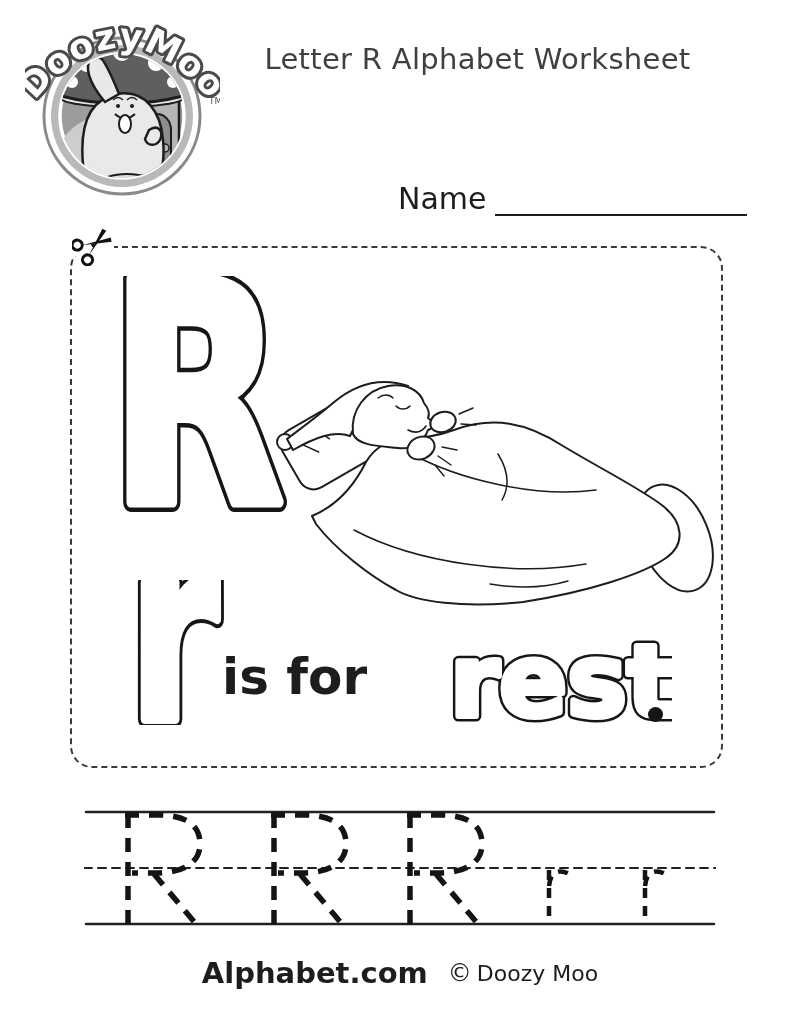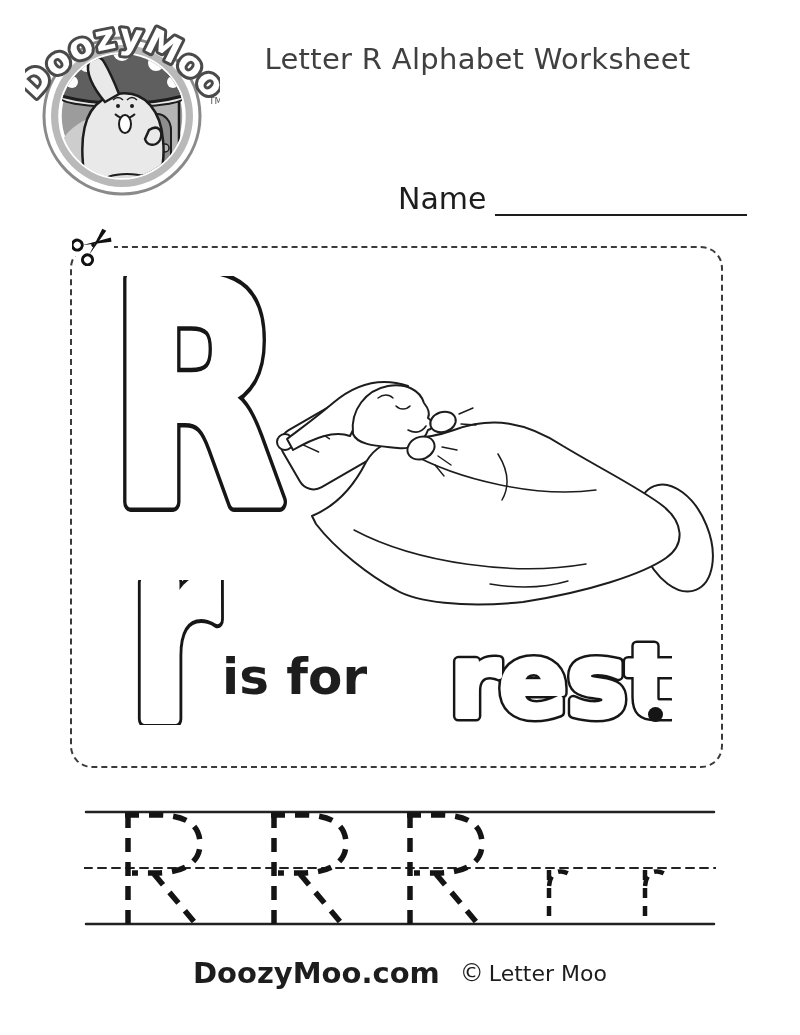--- a/index.html
+++ b/index.html
@@ -233,18 +233,18 @@
       <path d="M 5,18 C 6,4 16,-1 28,8"></path>
     </g>
     <g transform="translate(556,68)">
       <path d="M 5,2 L 5,56"></path>
       <path d="M 5,18 C 6,4 16,-1 28,8"></path>
     </g>
   </g>
 </svg>
 
 <div class="abs footer">
-  <span class="footer-site">DoozyMoo.com</span>
+  <span class="footer-site">Alphabet.com</span>
   <span class="footer-copy">
     <span class="copy-symbol">©</span>
-    <span class="copy-owner">Letter Moo</span>
+    <span class="copy-owner">Doozy Moo</span>
   </span>
 </div>
 
 </body></html>

